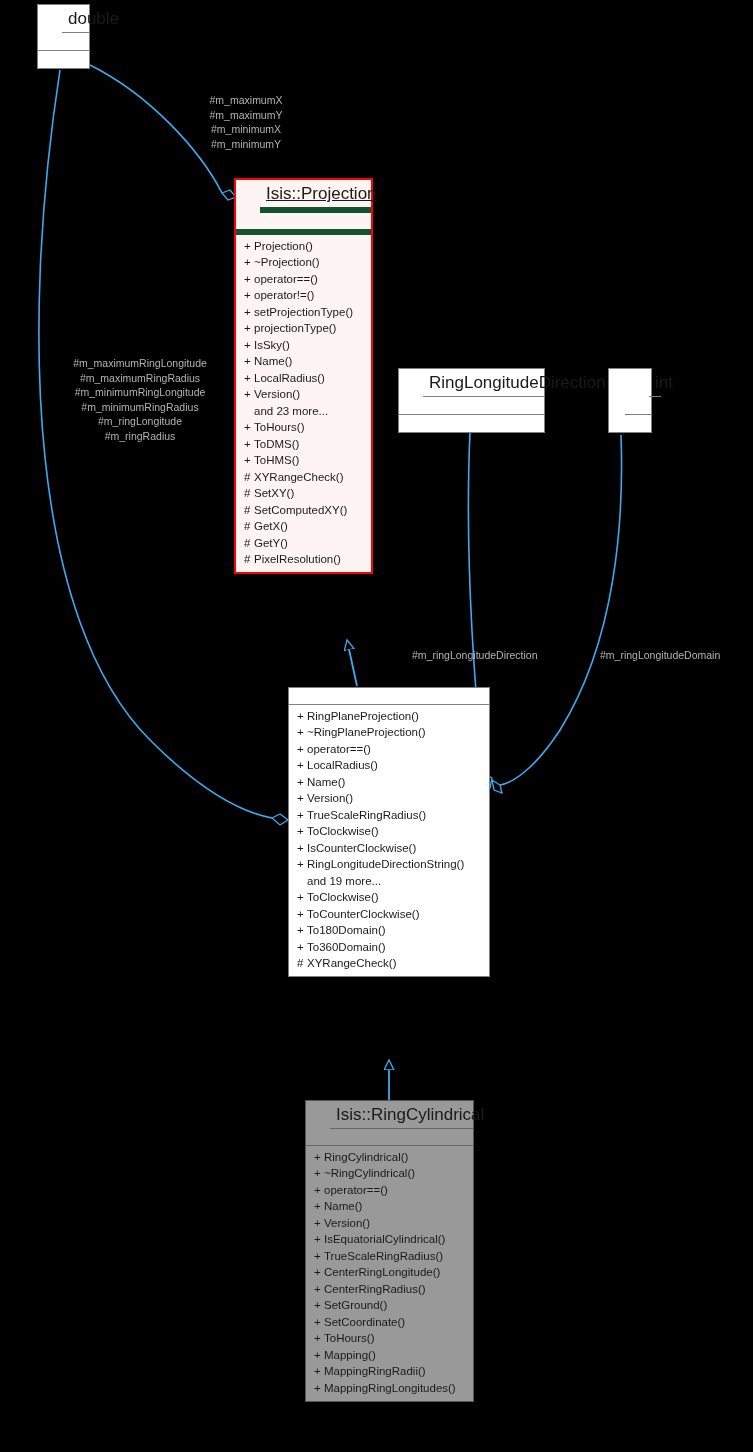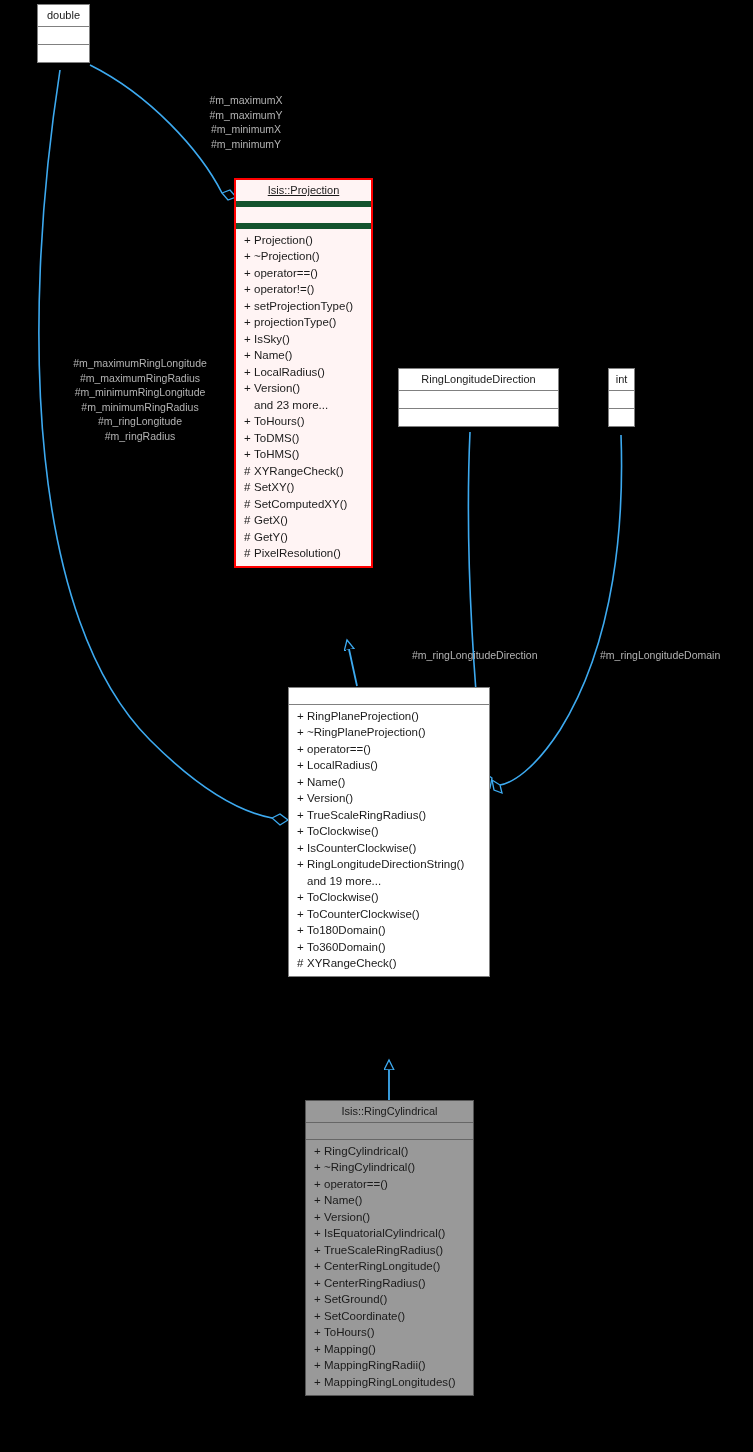--- a/index.html
+++ b/index.html
@@ -30,21 +30,22 @@
     background: #ffffff;
     font-size: 11.5px;
     line-height: 1.0;
     color: #1a1a1a;
   }
   .uml-box .title {
     text-align: center;
     padding: 5px 6px 5px 6px;
     border-bottom: 1px solid #808080;
     white-space: nowrap;
-    font-size: 11px;
+    font-size: 17px;
+    margin-left: 24px;
   }
   .uml-box .attrs {
     border-bottom: 1px solid #808080;
     min-height: 15px;
   }
   .uml-box .attrs.empty { height: 16px; }
   .uml-box .ops {
     padding: 3px 0 4px 0;
   }
   .uml-box .row {
@@ -178,27 +179,27 @@
       <div class="row"><span class="vis">+</span><span>ToHMS()</span></div>
       <div class="row"><span class="vis">#</span><span>XYRangeCheck()</span></div>
       <div class="row"><span class="vis">#</span><span>SetXY()</span></div>
       <div class="row"><span class="vis">#</span><span>SetComputedXY()</span></div>
       <div class="row"><span class="vis">#</span><span>GetX()</span></div>
       <div class="row"><span class="vis">#</span><span>GetY()</span></div>
       <div class="row"><span class="vis">#</span><span>PixelResolution()</span></div>
     </div>
   </div>
 
-  <div class="uml-box type" style="left:398px; top:368px; width:161px;">
+  <div class="uml-box type" style="left:398px; top:368px; width:147px;">
     <div class="title">RingLongitudeDirection</div>
     <div class="attrs empty"></div>
     <div class="ops"></div>
   </div>
 
-  <div class="uml-box type" style="left:608px; top:368px; width:27px;">
+  <div class="uml-box type" style="left:608px; top:368px; width:44px;padding-left:16px;">
     <div class="title">int</div>
     <div class="attrs empty"></div>
     <div class="ops"></div>
   </div>
 
   <div class="uml-box" style="left:288px; top:687px; width:202px;">
     <div class="attrs empty"></div>
     <div class="ops">
       <div class="row"><span class="vis">+</span><span>RingPlaneProjection()</span></div>
       <div class="row"><span class="vis">+</span><span>~RingPlaneProjection()</span></div>

